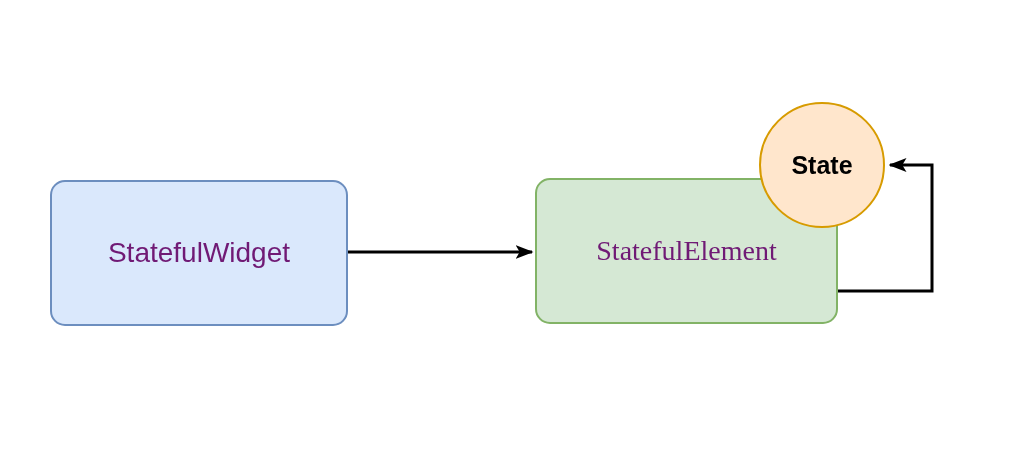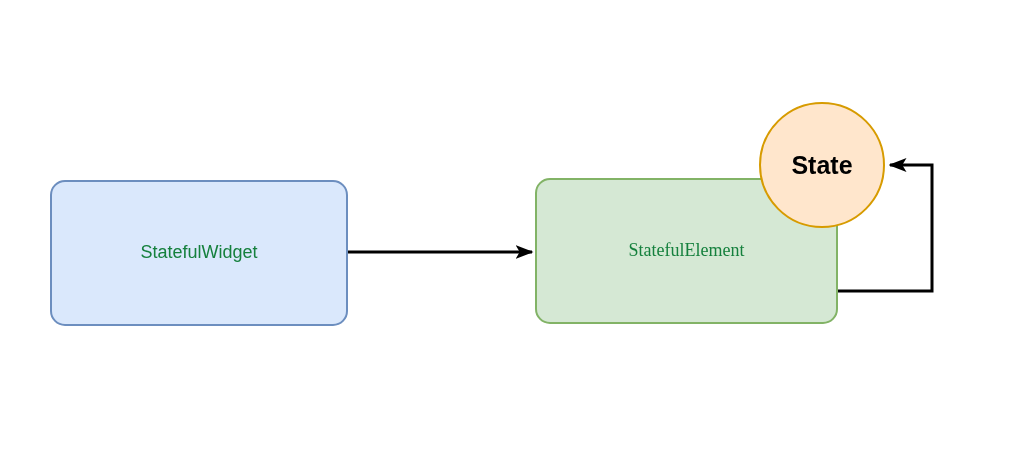--- a/index.html
+++ b/index.html
@@ -52,22 +52,22 @@
     height: 126px;
     box-sizing: border-box;
     border-radius: 50%;
     border: 2.5px solid var(--color-state-stroke, #d79b00);
     background: var(--color-state-fill, #ffe6cc);
     display: flex;
     align-items: center;
     justify-content: center;
   }
   .node-label {
-    color: #15803d;
-    font-size: 18px;
+    color: #701a75;
+    font-size: 28px;
     line-height: 1.2;
     white-space: nowrap;
   }
   .state-label {
     color: #000000;
     font-size: 25px;
     font-weight: bold;
     white-space: nowrap;
   }
   svg.connectors {

